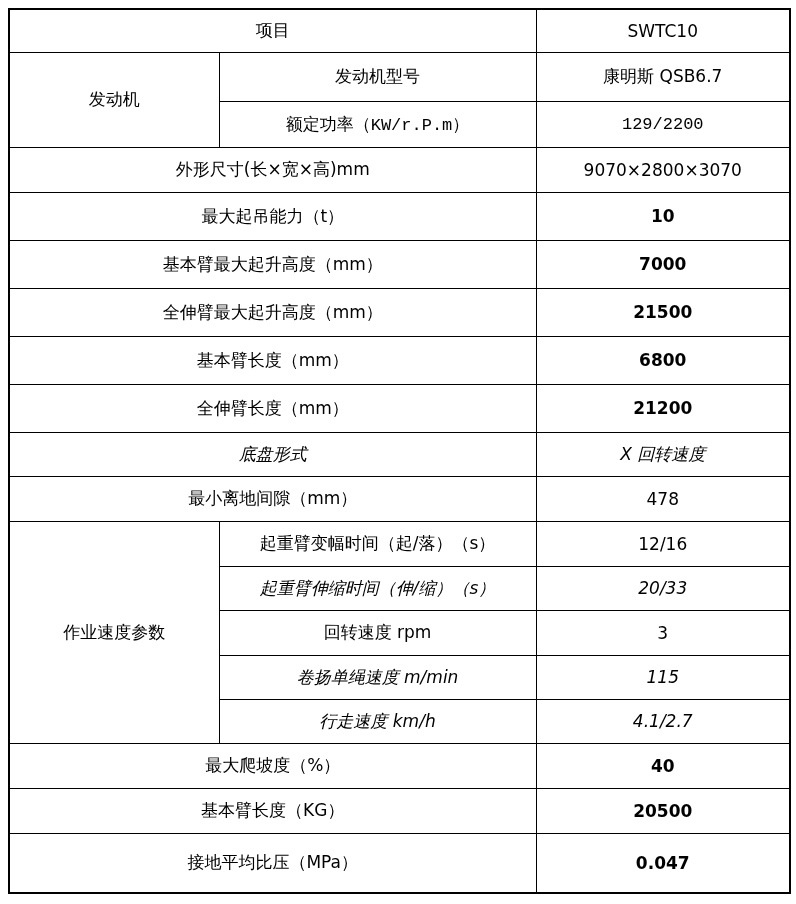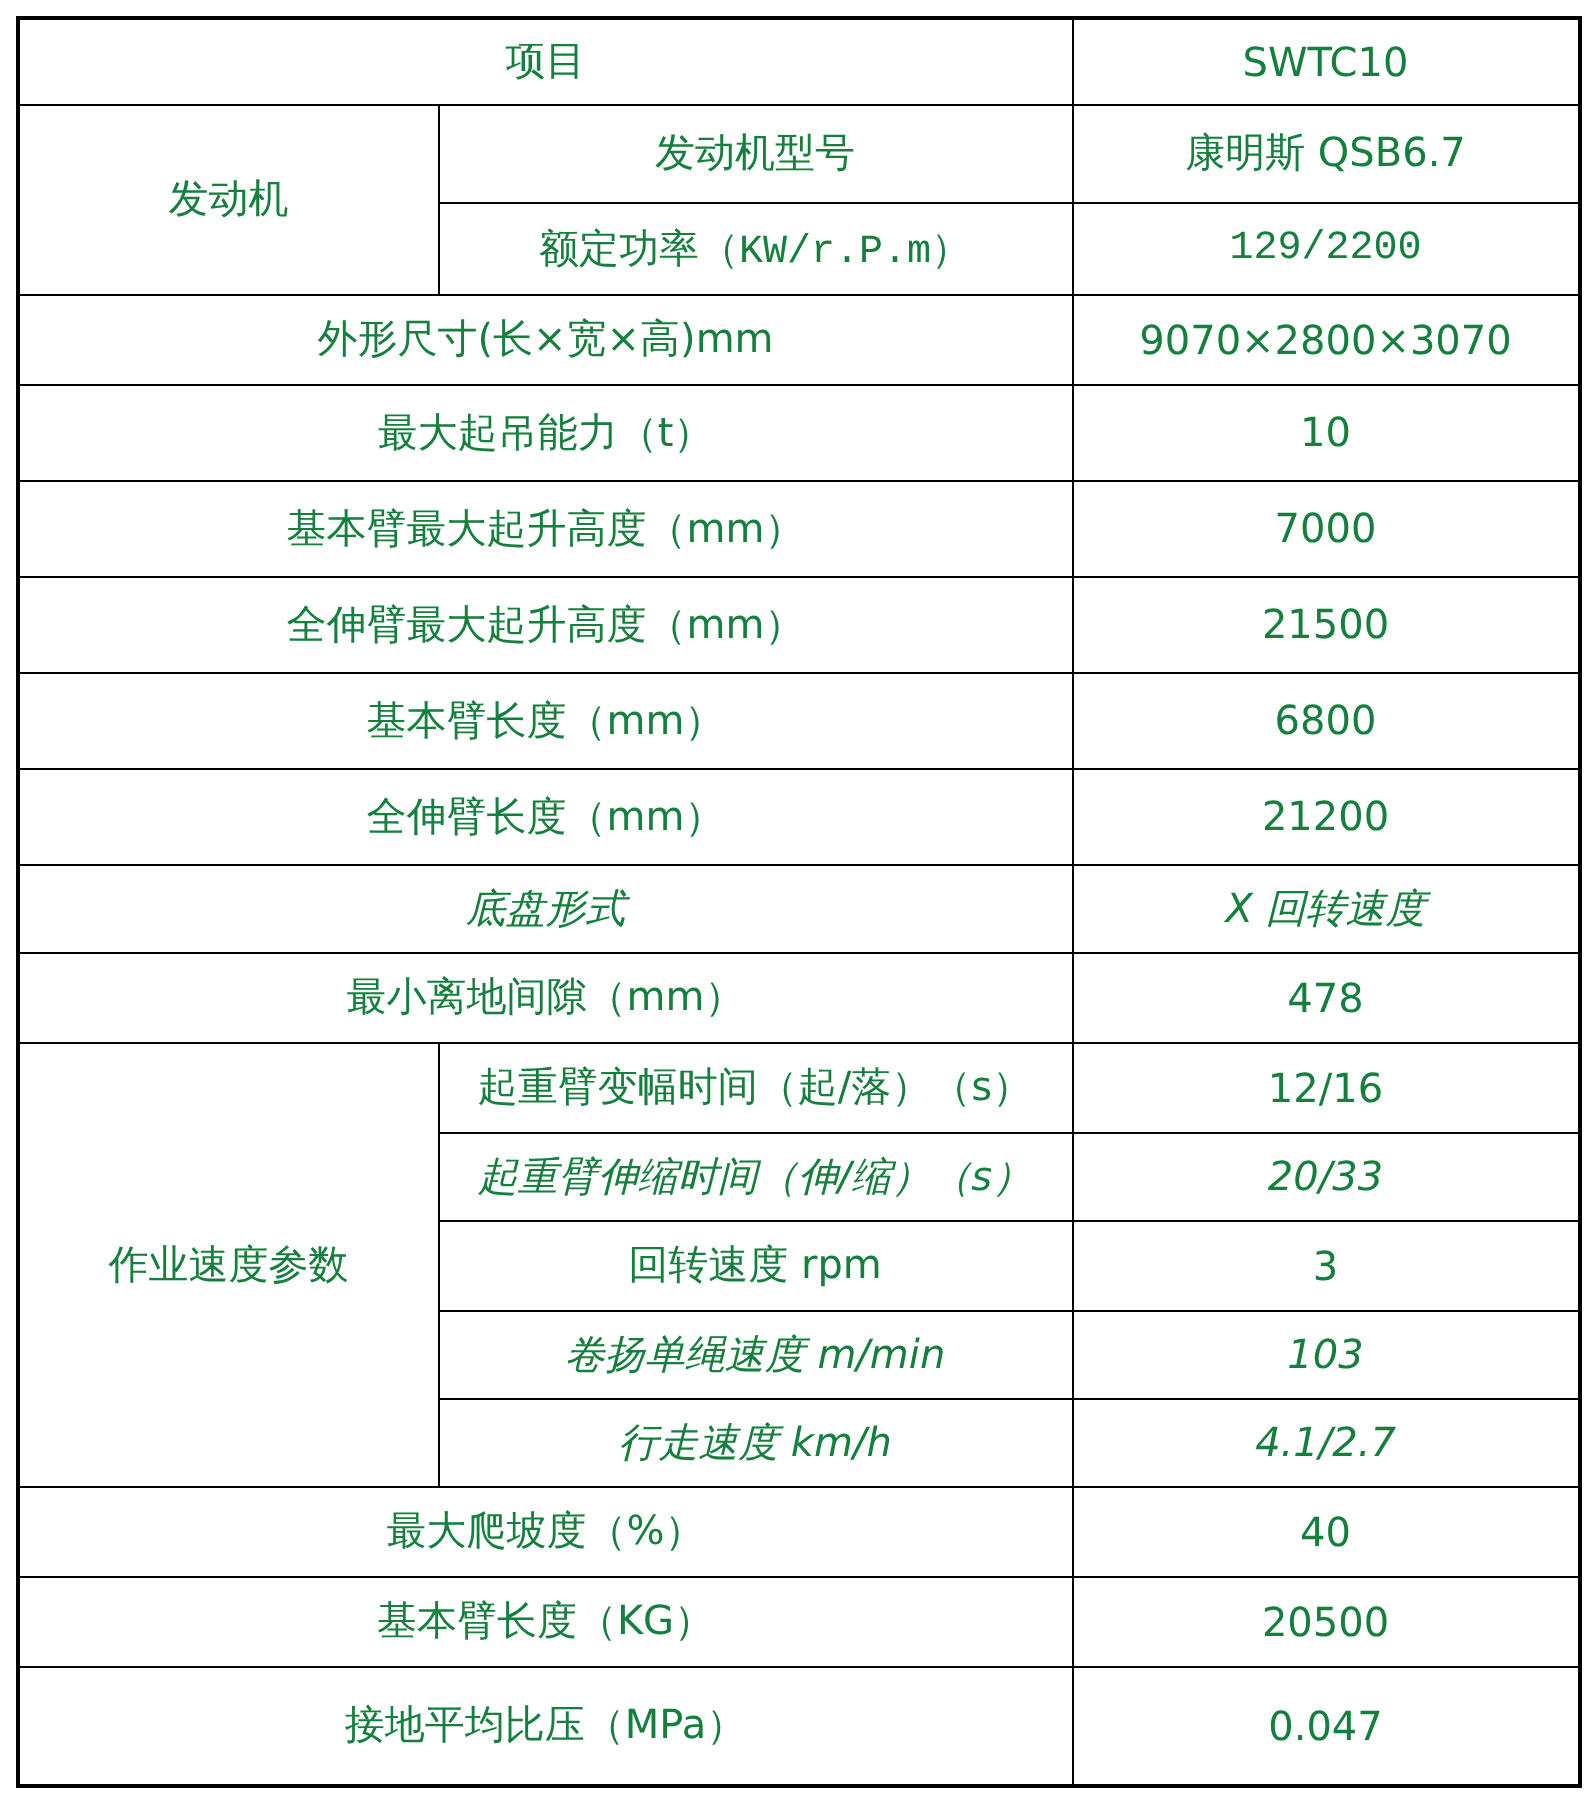--- a/index.html
+++ b/index.html
@@ -11,40 +11,41 @@
     height: 904px;
     box-sizing: border-box;
     padding: 8px 0 0 8px;
     font-family: "DejaVu Sans", "Liberation Sans", sans-serif;
   }
   table.spec {
     border-collapse: collapse;
     table-layout: fixed;
     width: 781px;
     border: 2px solid #000;
-    color: #15803d;
-    font-size: 20px;
+    color: #000000;
+    font-size: 17px;
     font-weight: 400;
   }
   table.spec td {
     border: 1px solid #000;
     text-align: center;
     vertical-align: middle;
     padding: 0 4px;
     overflow: hidden;
     white-space: nowrap;
     background: #ffffff;
   }
   col.c1 { width: 210px; }
   col.c2 { width: 317px; }
   col.c3 { width: 254px; }
   
   td.vtop {
     vertical-align: top;
     padding-top: 7px;
+    font-weight: bold;
   }
   tr.h43 { height: 43px; }
   tr.h44 { height: 44px; font-style: italic; }
   tr.h45 { height: 45px; }
   tr.h46 { height: 46px; font-family: Liberation Mono, monospace; }
   tr.h48 { height: 48px; }
   tr.h49 { height: 49px; }
   tr.h60 { height: 60px; }
 </style>
 </head>
@@ -114,21 +115,21 @@
   <tr class="h44">
     <td>起重臂伸缩时间（伸/缩）（s）</td>
     <td>20/33</td>
   </tr>
   <tr class="h45">
     <td>回转速度 rpm</td>
     <td>3</td>
   </tr>
   <tr class="h44">
     <td>卷扬单绳速度 m/min</td>
-    <td>103</td>
+    <td>115</td>
   </tr>
   <tr class="h44">
     <td>行走速度 km/h</td>
     <td>4.1/2.7</td>
   </tr>
 
   <tr class="h45">
     <td colspan="2">最大爬坡度（%）</td>
     <td class="vtop">40</td>
   </tr>

